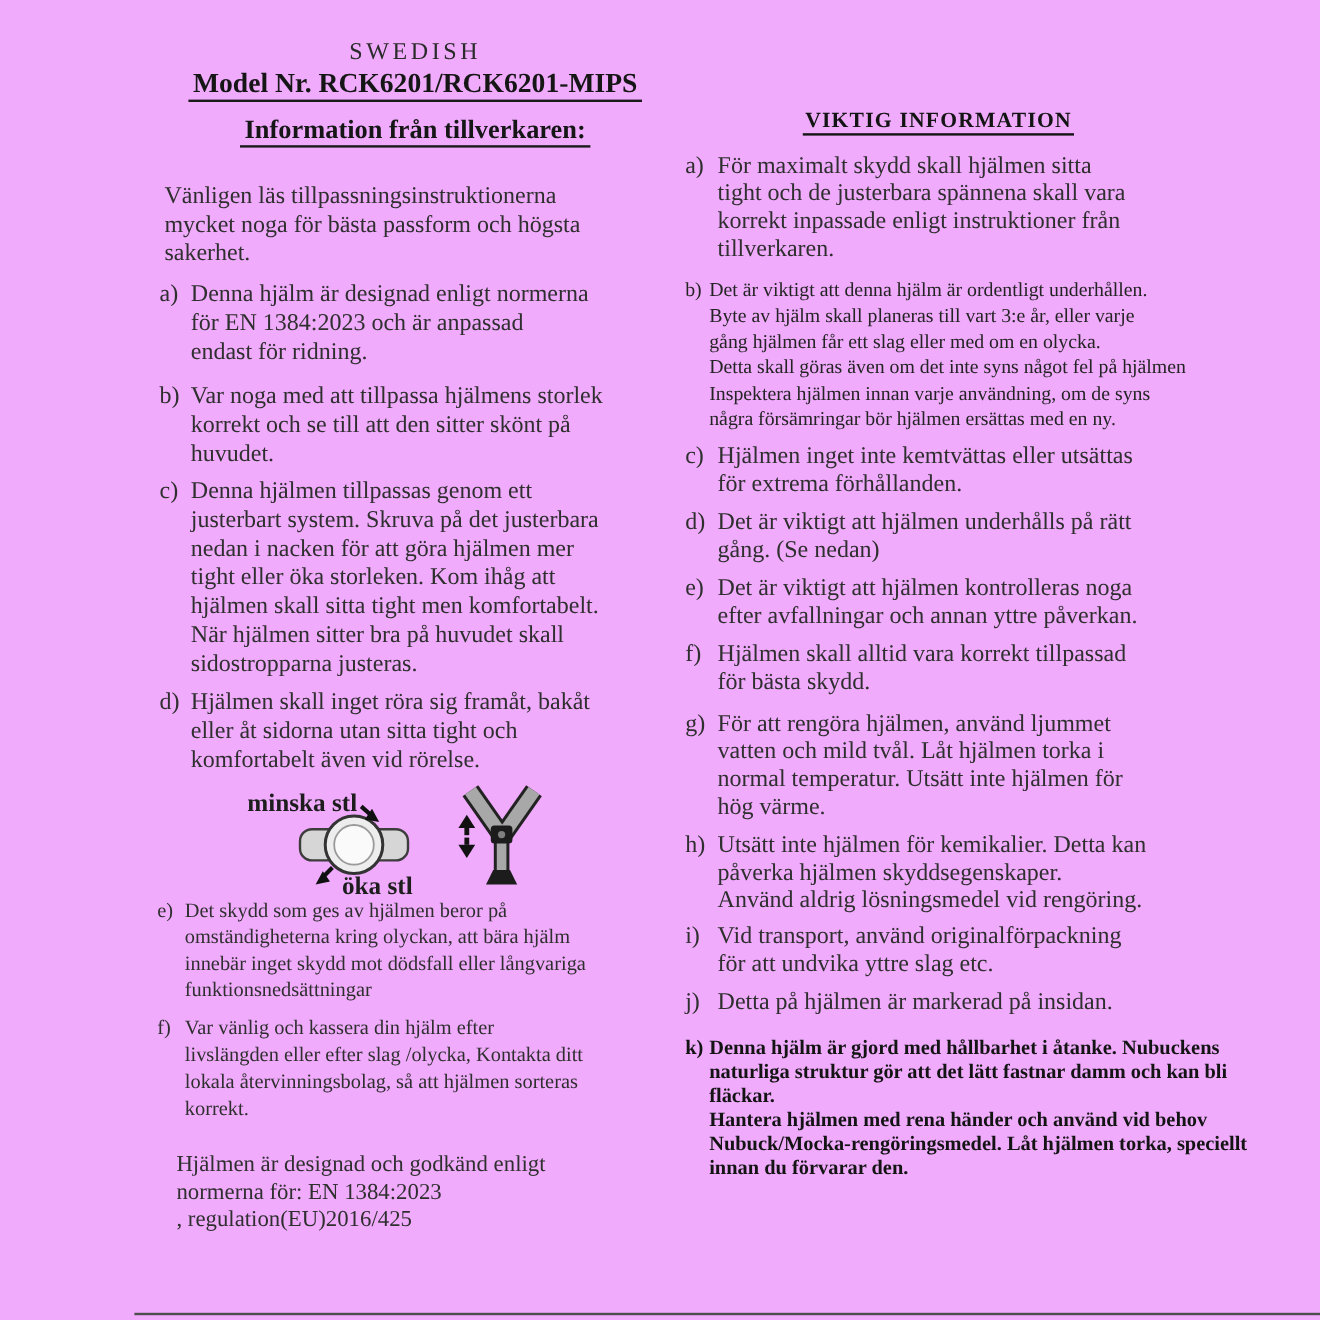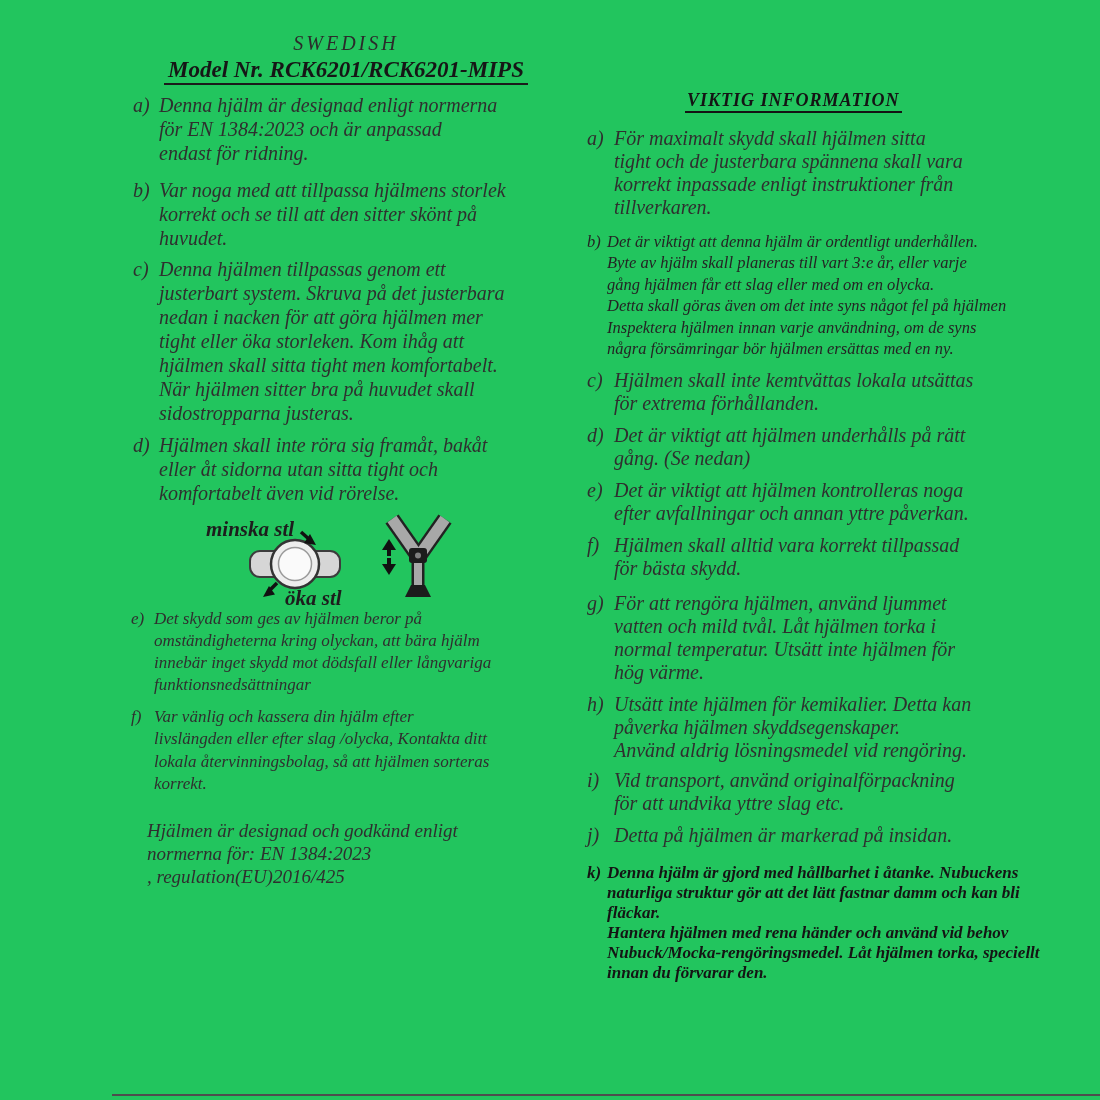--- a/index.html
+++ b/index.html
@@ -1,18 +1,18 @@
 <!DOCTYPE html>
 <html><head>
 <meta charset="utf-8">
 <style>
   html,body{margin:0;padding:0;}
   body{width:1100px;height:1100px;background:#ffffff;overflow:hidden;}
-  .page{position:relative;width:1100px;height:1100px;background:#22c55e;
-        font-family:"Liberation Serif","DejaVu Serif",serif;color:#2f2f2f;font-style:italic;}
+  .page{position:relative;width:1100px;height:1100px;background:#f0abfc;
+        font-family:"Liberation Serif","DejaVu Serif",serif;color:#2f2f2f;}
 
   
   .col-left{position:absolute;left:133px;top:32px;width:426px;}
   .lang{font-size:20px;letter-spacing:3px;text-align:center;color:#2b2b2b;}
   .model{margin-top:2px;font-size:23px;font-weight:bold;text-align:center;color:#161616;}
   .model span, .subtitle span{border-bottom:2px solid #1b1b1b;padding:0 4px 1px 4px;}
   .subtitle{margin-top:12px;font-size:22px;font-weight:bold;text-align:center;color:#161616;}
   .intro{margin:30px 0 0 4px;font-size:20px;line-height:1.2;white-space:pre-line;}
 
   .item{display:flex;margin-top:10px;font-size:20px;line-height:1.2;}
@@ -25,21 +25,21 @@
   .mt10{margin-top:10px;}
 
   .diagram{position:relative;margin:8px 0 0 47px;width:370px;height:95px;text-align:center;}
   .diagram svg{display:block;}
   .dgm-label{font-weight:bold;font-size:21px;fill:#1d1d1d;
              font-family:"Liberation Serif","DejaVu Serif",serif;}
 
   .footer-note{margin:24px 0 0 14px;font-size:19px;line-height:1.22;white-space:pre-line;}
 
   
-  .col-right{position:absolute;left:587px;top:90px;width:480px;}
+  .col-right{position:absolute;left:571px;top:90px;width:480px;}
   .vh{font-size:18px;font-weight:bold;letter-spacing:1px;color:#141414;padding-left:98px;}
   .vh span{border-bottom:2px solid #141414;padding:0 2px 1px 2px;}
 
   .ritem{display:flex;margin-top:12px;font-size:20px;line-height:1.15;}
   .ritem .lbl{width:27px;flex:0 0 27px;}
   .ritem .txt{flex:1;white-space:pre-line;}
   .ritem.fine{font-size:16.5px;line-height:1.3;margin-top:12px;color:#242424;}
   .ritem.fine .lbl{width:20px;flex:0 0 20px;}
   .ritem.boldfine{font-size:17px;line-height:1.18;font-weight:bold;color:#141414;margin-top:16px;}
   .ritem.boldfine .lbl{width:20px;flex:0 0 20px;}
@@ -52,21 +52,25 @@
   .bottom-line{position:absolute;left:112px;top:1094px;width:988px;height:2px;background:#4d4d4d;}
 </style>
 </head>
 <body>
 
 <div class="page">
 
   <div class="col-left">
     <div class="lang">SWEDISH</div>
     <div class="model"><span>Model Nr. RCK6201/RCK6201-MIPS</span></div>
-
+    <div class="subtitle"><span>Information från tillverkaren:</span></div>
+
+    <p class="intro">Vänligen läs tillpassningsinstruktionerna
+mycket noga för bästa passform och högsta
+sakerhet.</p>
 
     <div class="item">
       <span class="lbl">a)</span>
       <span class="txt">Denna hjälm är designad enligt normerna
 för EN 1384:2023 och är anpassad
 endast för ridning.</span>
     </div>
     <div class="item mt13">
       <span class="lbl">b)</span>
       <span class="txt">Var noga med att tillpassa hjälmens storlek
@@ -78,21 +82,21 @@
       <span class="txt">Denna hjälmen tillpassas genom ett
 justerbart system. Skruva på det justerbara
 nedan i nacken för att göra hjälmen mer
 tight eller öka storleken.  Kom ihåg att
 hjälmen skall sitta tight men komfortabelt.
 När hjälmen sitter bra på huvudet skall
 sidostropparna justeras.</span>
     </div>
     <div class="item mt8">
       <span class="lbl">d)</span>
-      <span class="txt">Hjälmen skall inte röra sig framåt, bakåt
+      <span class="txt">Hjälmen skall inget röra sig framåt, bakåt
 eller åt sidorna utan sitta tight och
 komfortabelt även vid rörelse.</span>
     </div>
 
     <div class="diagram">
       <svg width="370" height="95" viewBox="0 0 370 95" xmlns="http://www.w3.org/2000/svg">
 
         <g>
           <rect x="70" y="38" width="90" height="26" rx="10" fill="#d6d6d6" stroke="#3c3c3c" stroke-width="2"></rect>
           <circle cx="115" cy="51" r="24" fill="#ededed" stroke="#333333" stroke-width="2.5"></circle>
@@ -157,21 +161,21 @@
       <span class="lbl">b)</span>
       <span class="txt">Det är viktigt att denna hjälm är ordentligt underhållen.
 Byte av hjälm skall planeras till vart 3:e år, eller varje
 gång hjälmen får ett slag eller med om en olycka.
 Detta skall göras även om det inte syns något fel på hjälmen
 Inspektera hjälmen innan varje användning, om de syns
 några försämringar bör hjälmen ersättas med en ny.</span>
     </div>
     <div class="ritem rmt9">
       <span class="lbl">c)</span>
-      <span class="txt">Hjälmen skall inte kemtvättas lokala utsättas
+      <span class="txt">Hjälmen inget inte kemtvättas eller utsättas
 för extrema förhållanden.</span>
     </div>
     <div class="ritem rmt9">
       <span class="lbl">d)</span>
       <span class="txt">Det är viktigt att hjälmen underhålls på rätt
 gång. (Se nedan)</span>
     </div>
     <div class="ritem rmt9">
       <span class="lbl">e)</span>
       <span class="txt">Det är viktigt att hjälmen kontrolleras noga

